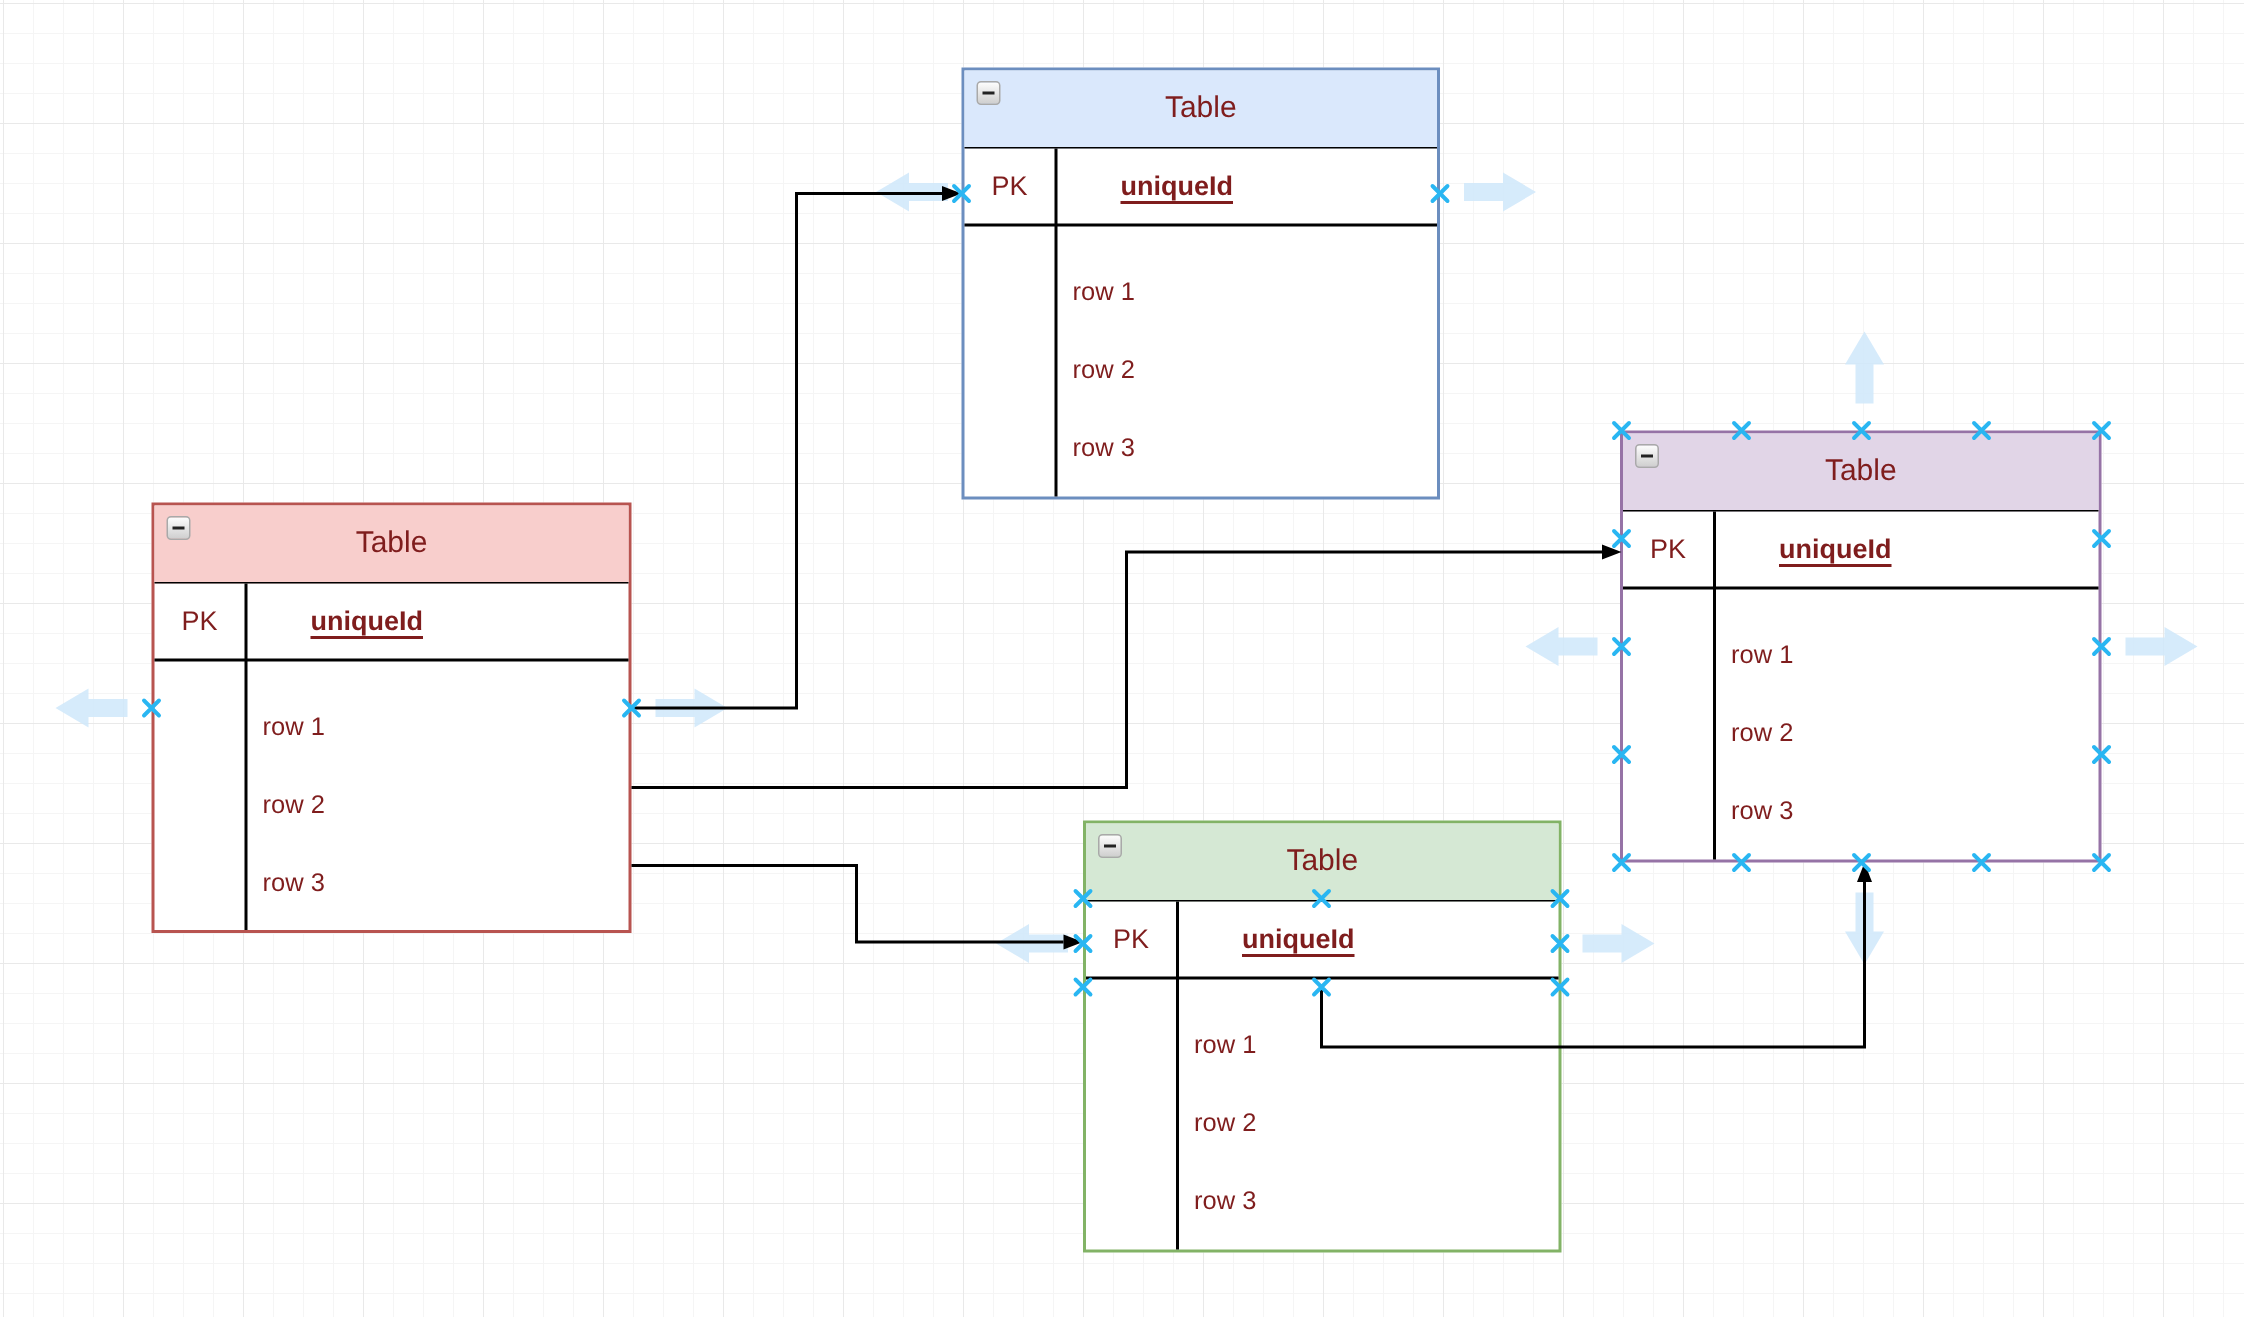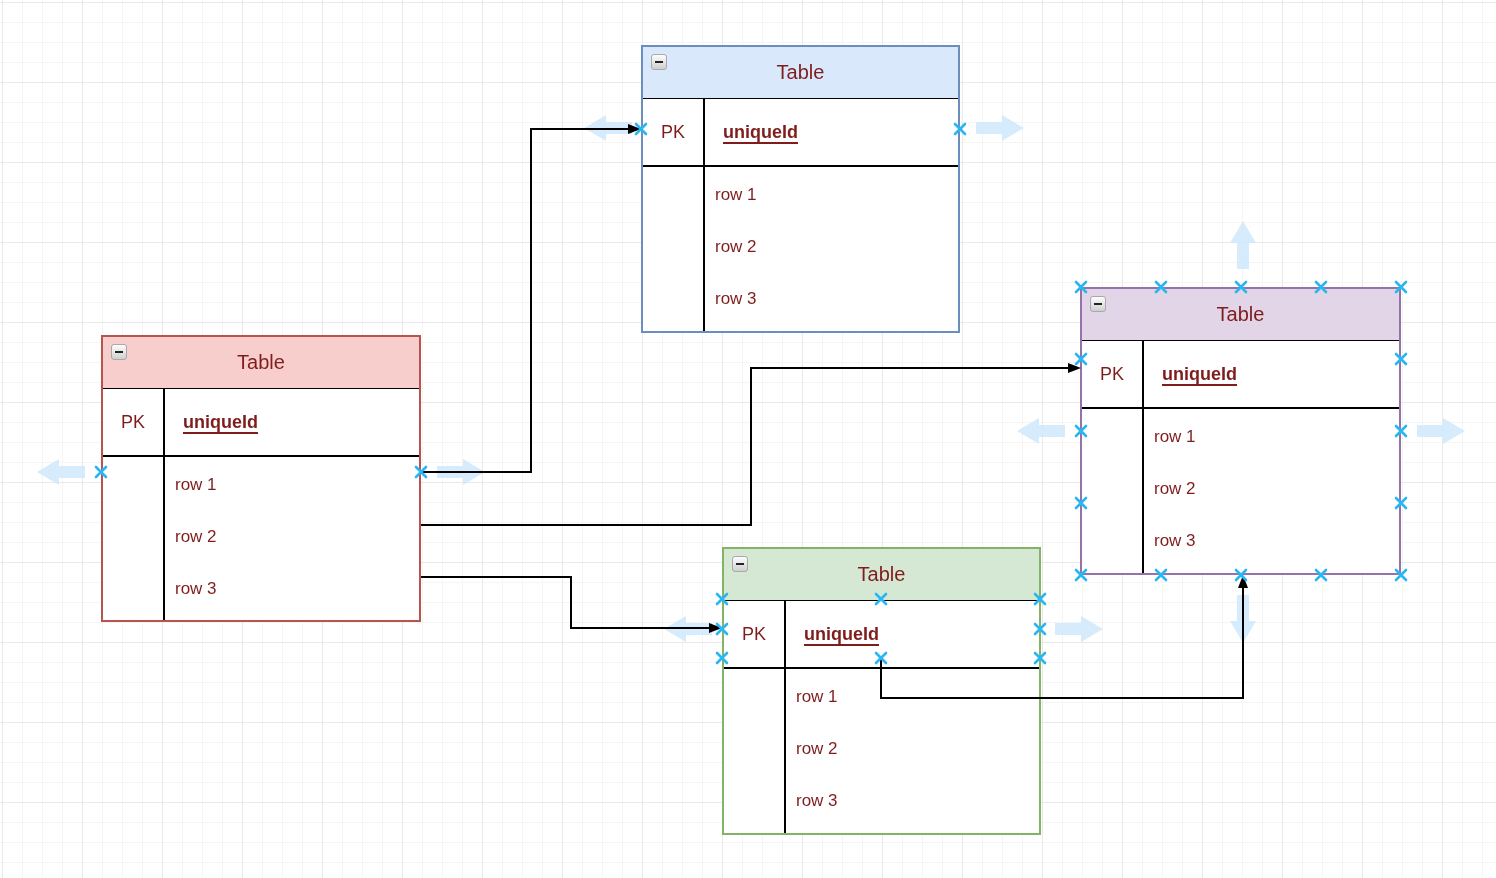--- a/index.html
+++ b/index.html
@@ -43,41 +43,42 @@
     box-sizing:border-box;
   }
   .collapse-btn::after{
     content:"";
     position:absolute;
     left:3px;top:6px;
     width:8px;height:2px;
     background:#222;
   }
   .er-pk-row{
-    height:68px;
+    height:52px;
     display:flex;
     align-items:center;
     border-bottom:2.5px solid #000;
     box-sizing:border-box;
   }
   .er-pk-label{
     width:60px;
     flex:0 0 60px;
     text-align:center;
     font-size:18px;
   }
   .er-pk-field{
     font-size:18px;
     font-weight:bold;
     text-decoration:underline;
     text-decoration-thickness:2px;
     text-underline-offset:4px;
     padding-left:20px;
-  }
-  .er-body{padding-top:2px;}
+    margin-left:24px;
+  }
+  .er-body{padding-top:18px;}
   .er-row{
     height:52px;
     display:flex;
     align-items:center;
     padding-left:72px;
     font-size:17px;
   }
   .er-col-divider{
     position:absolute;
     left:60px;

